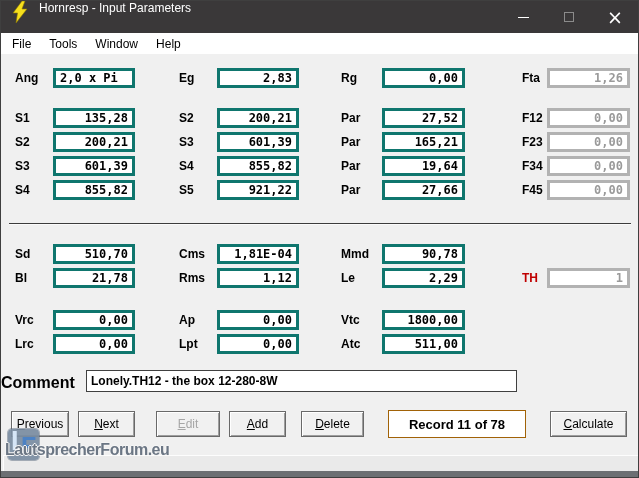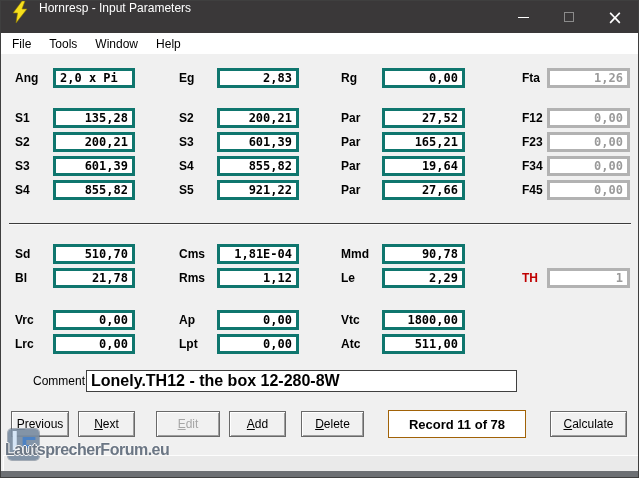--- a/index.html
+++ b/index.html
@@ -46,26 +46,26 @@
   .c1 .flabel { left:14px; }  .c1 .fbox { left:52px;  width:82px; }
   .c2 .flabel { left:178px; } .c2 .fbox { left:216px; width:82px; }
   .c3 .flabel { left:340px; } .c3 .fbox { left:381px; width:83px; }
   .c4 .flabel { left:505px;margin-left:16px; } .c4 .fbox { left:546px; width:83px; }
   
   .r1 { top:14px; } .r2 { top:54px; } .r3 { top:78px; } .r4 { top:102px; } .r5 { top:126px; }
   .r6 { top:190px; } .r7 { top:214px;text-align:right; } .r8 { top:256px; } .r9 { top:280px; }
   .separator { position:absolute; left:8px; top:169px; width:622px; height:0;
     border-top:1px solid #3c3c3c; border-bottom:1px solid #fbfbfb; }
   
-  .comment-label { position:absolute; left:32px; top:320px; font-size:12px; font-weight:normal; }
+  .comment-label { position:absolute; left:0; top:320px; font-size:16px; font-weight:bold; }
   .comment-box {
     position:absolute; left:85px; top:316px; width:431px; height:22px;
     background:#fff; border:1px solid #404040; display:flex; align-items:center; padding:0 4px;
   }
-  .comment-val { font-size:16px; font-weight:bold; white-space:nowrap; }
+  .comment-val { font-size:12px; font-weight:bold; white-space:nowrap; }
   
   .btn {
     position:absolute; top:357px; height:26px; background:#f1f1f1;
     border:1px solid #696969;
     box-shadow: inset 1px 1px 0 #ffffff, inset -1px -1px 0 #9e9e9e;
     font-family:"Liberation Sans", sans-serif; font-size:12px; color:#000;
     display:flex; align-items:center; justify-content:center; cursor:default;
   }
   .btn.disabled { color:#a6a6a6; }
   .btn-previous { left:10px;  width:58px; }

